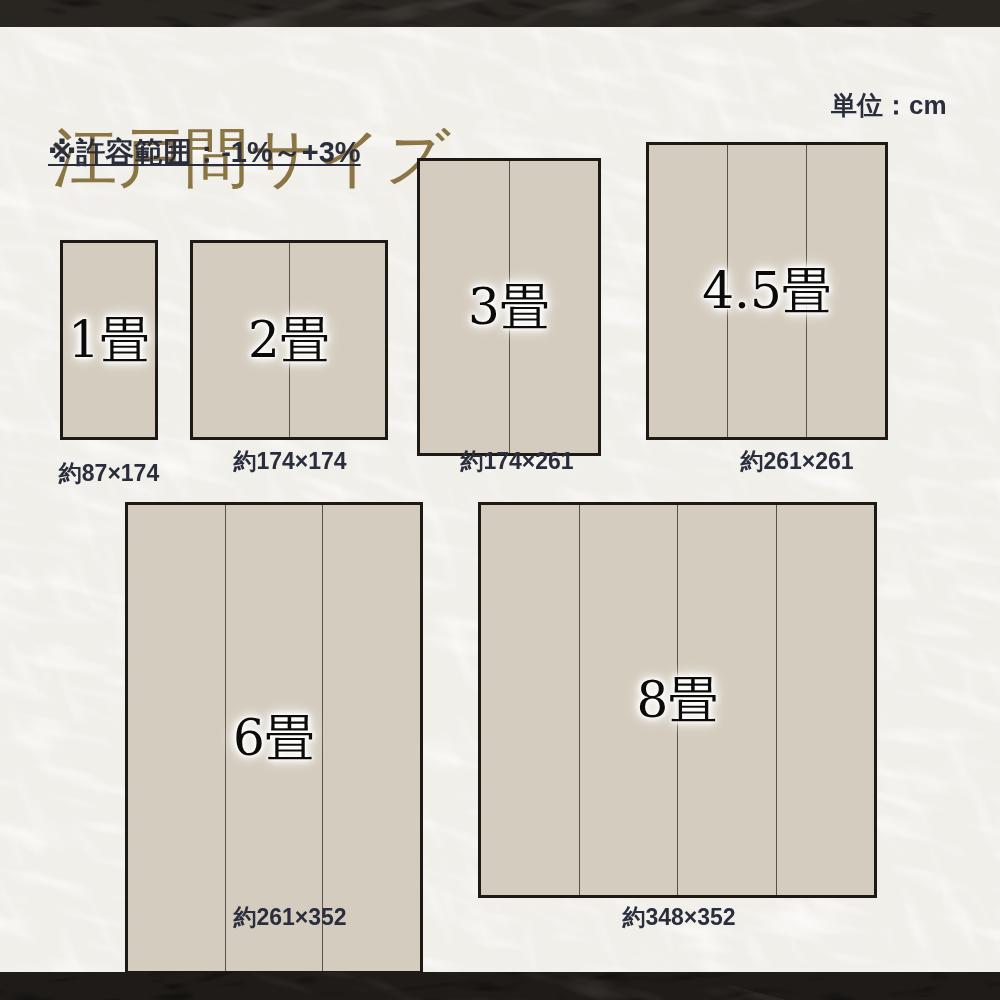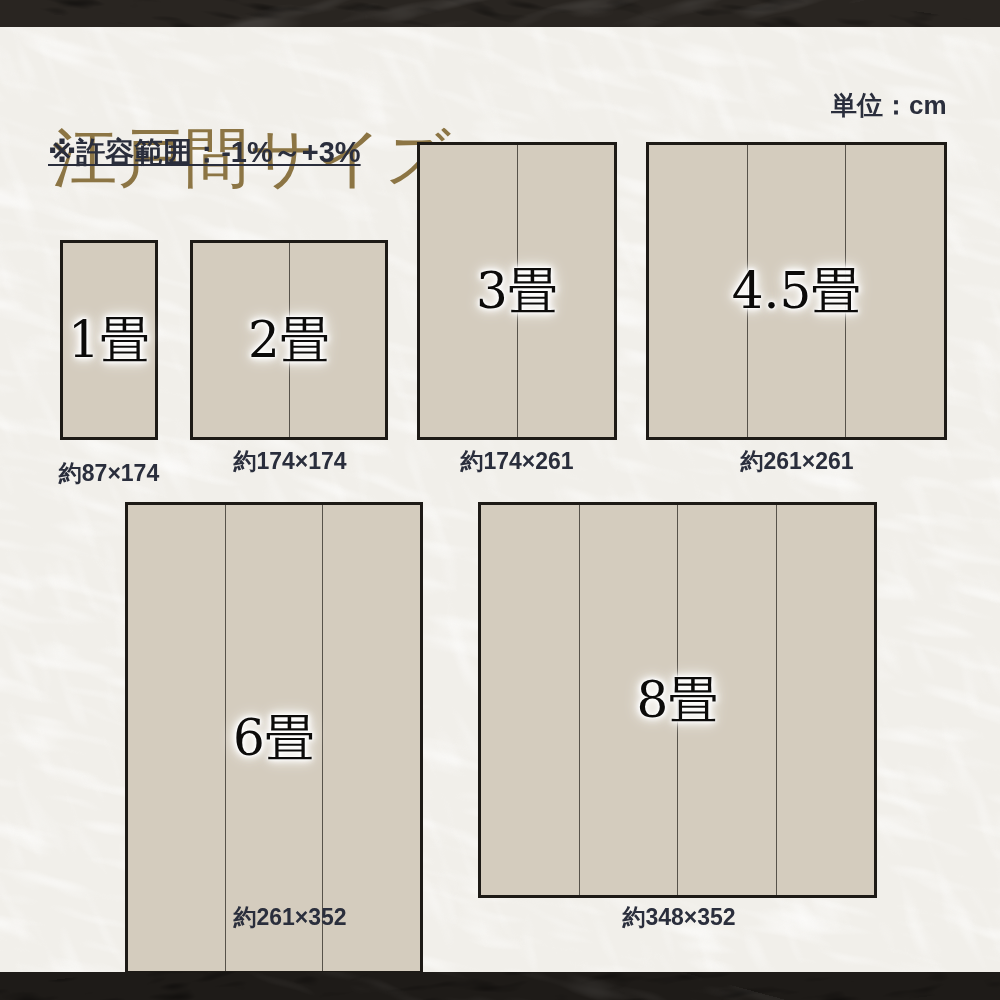--- a/index.html
+++ b/index.html
@@ -106,22 +106,22 @@
     font-size: 23px;
     font-weight: 600;
     line-height: 1;
     color: #2a2e3c;
     white-space: nowrap;
   }
 
   
   .mat-1   { left: 60px;  top: 240px; width: 98px;  height: 200px; align-items: center; }
   .mat-2   { left: 190px; top: 240px; width: 198px; height: 200px; }
-  .mat-3   { left: 417px; top: 142px; width: 200px; height: 298px; text-align: center; }
-  .mat-4-5 { left: 646px; top: 142px; width: 301px; height: 298px; }
+  .mat-3   { left: 417px; top: 158px; width: 184px; height: 298px; text-align: center; }
+  .mat-4-5 { left: 646px; top: 142px; width: 242px; height: 298px; }
   .mat-6   { left: 125px; top: 502px; width: 298px; height: 472px; }
   .mat-8   { left: 478px; top: 502px; width: 399px; height: 396px; }
 
   .dims-1   { left: 109px; top: 450px; margin-top: 12px; }
   .dims-2   { left: 290px; top: 450px; }
   .dims-3   { left: 517px; top: 450px; }
   .dims-4-5 { left: 797px; top: 450px; }
   .dims-6   { left: 290px; top: 906px; }
   .dims-8   { left: 679px; top: 906px; }
 </style>

